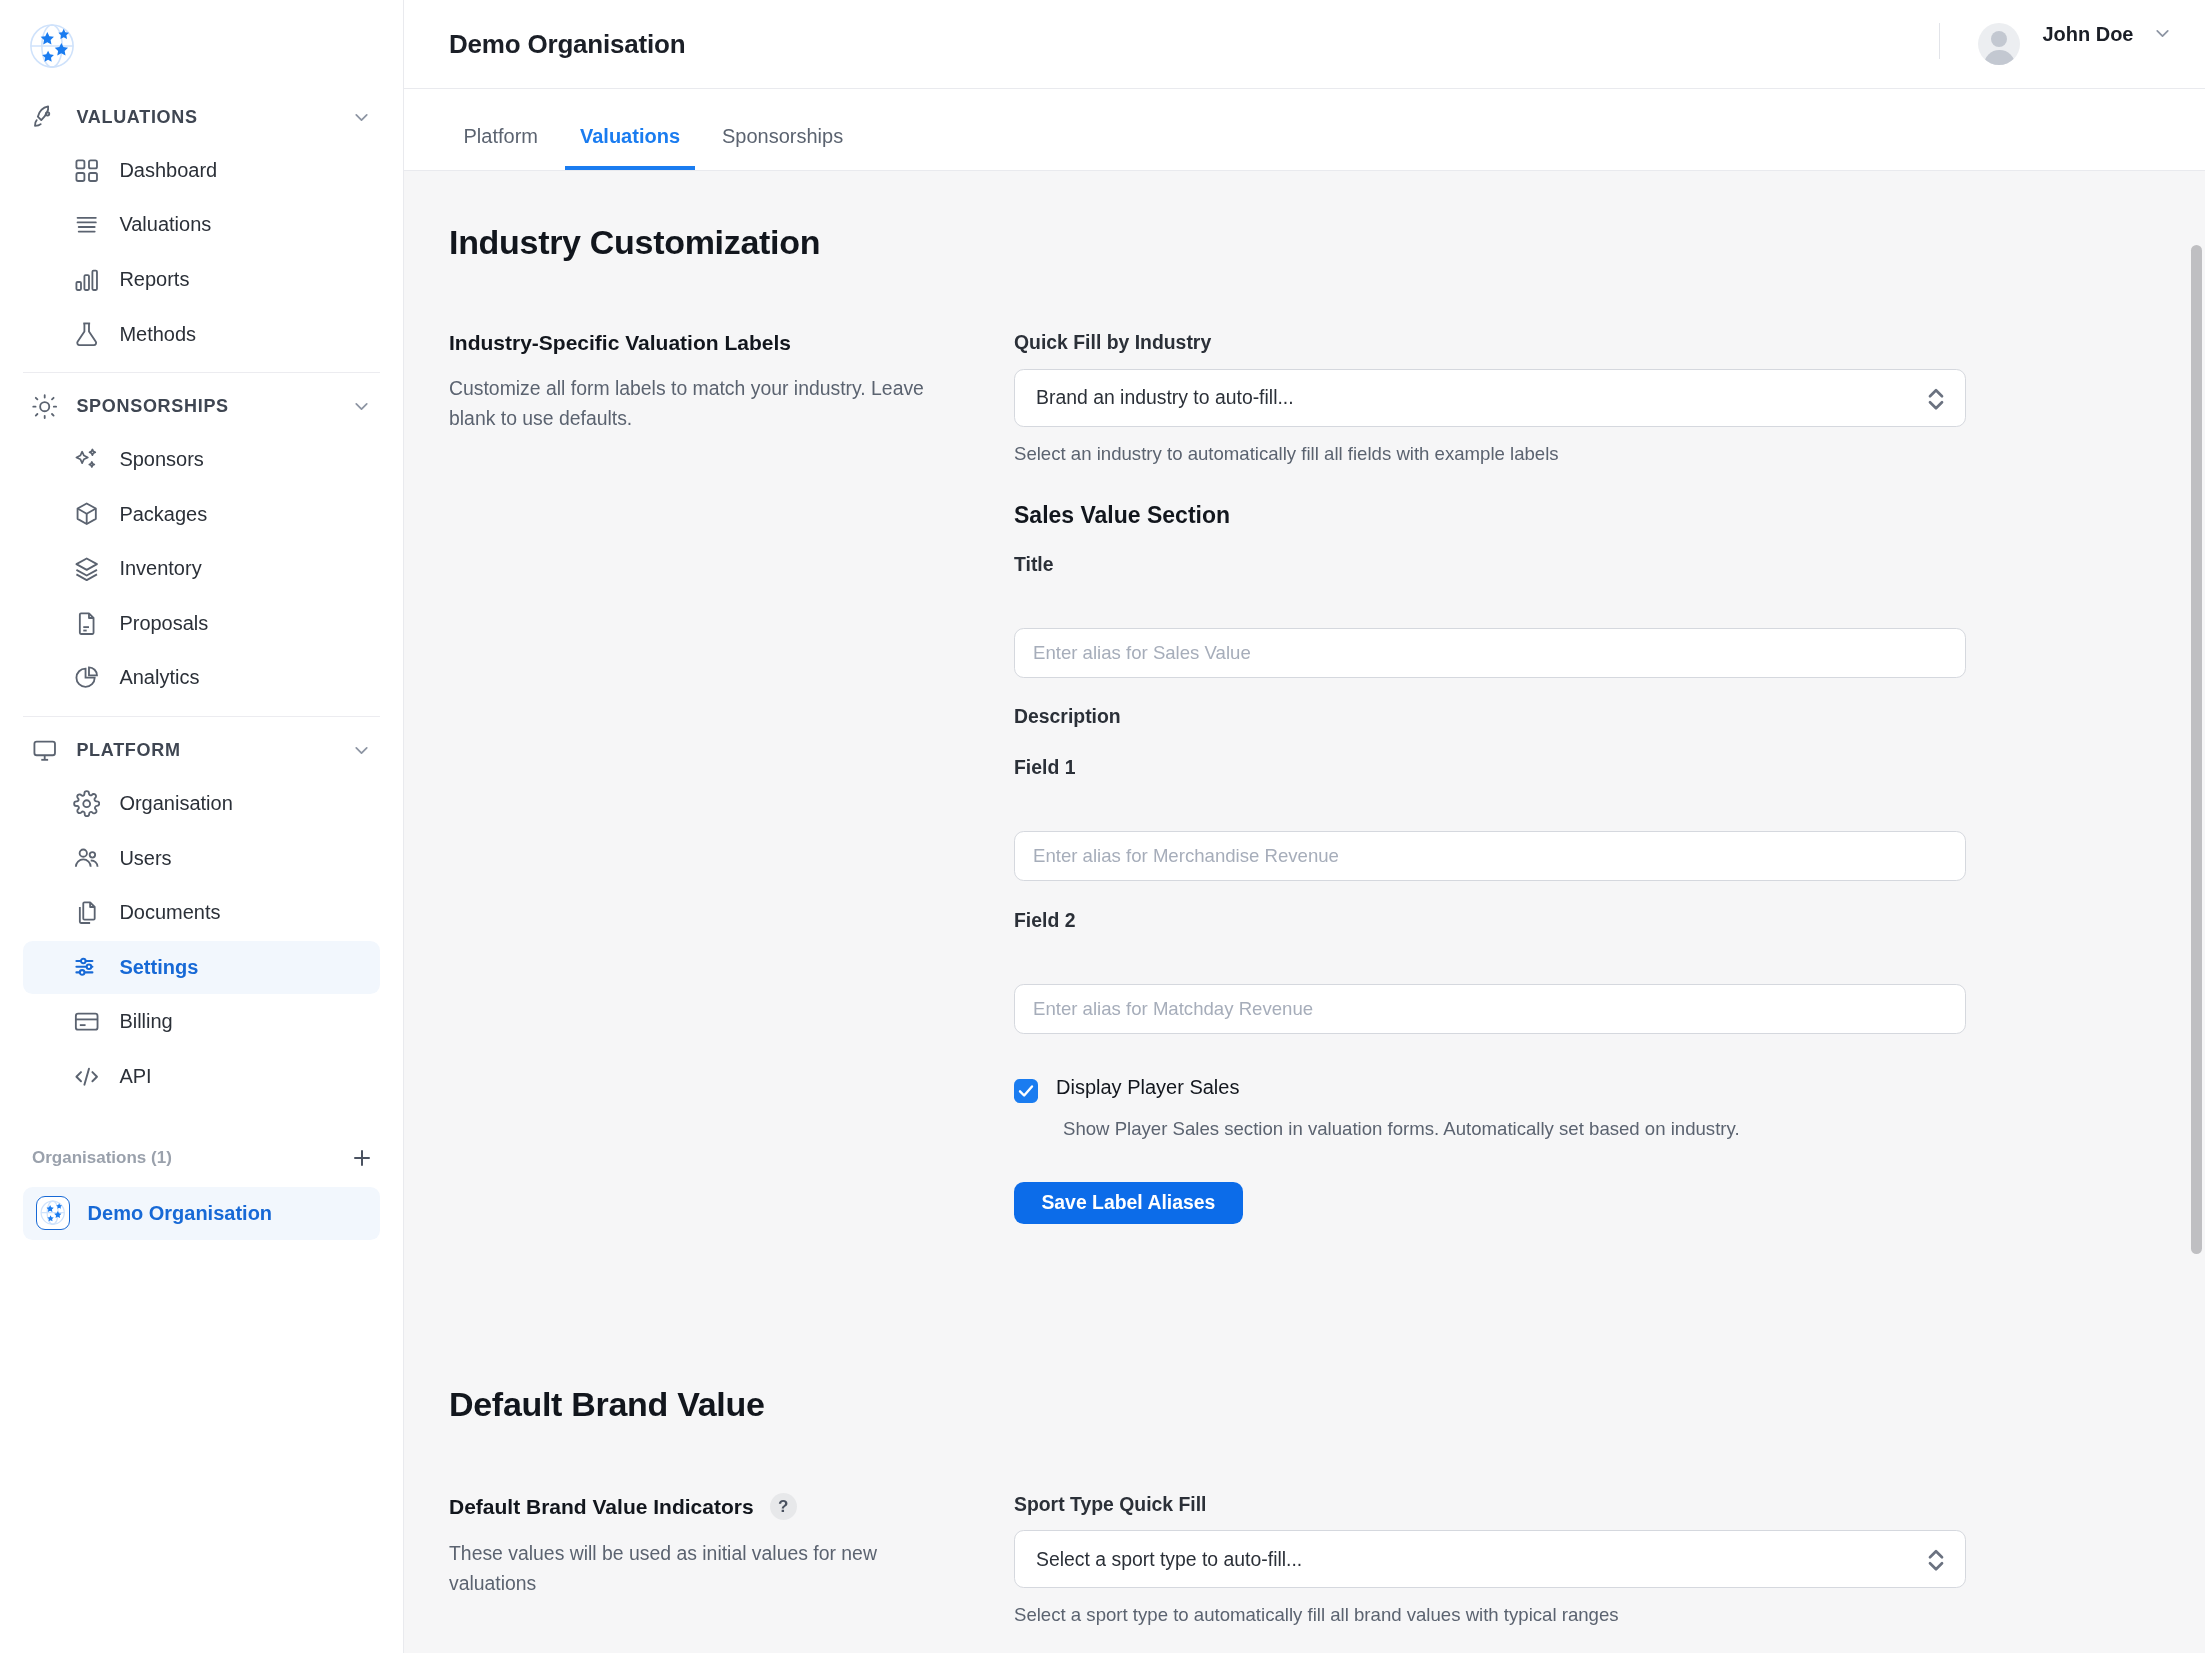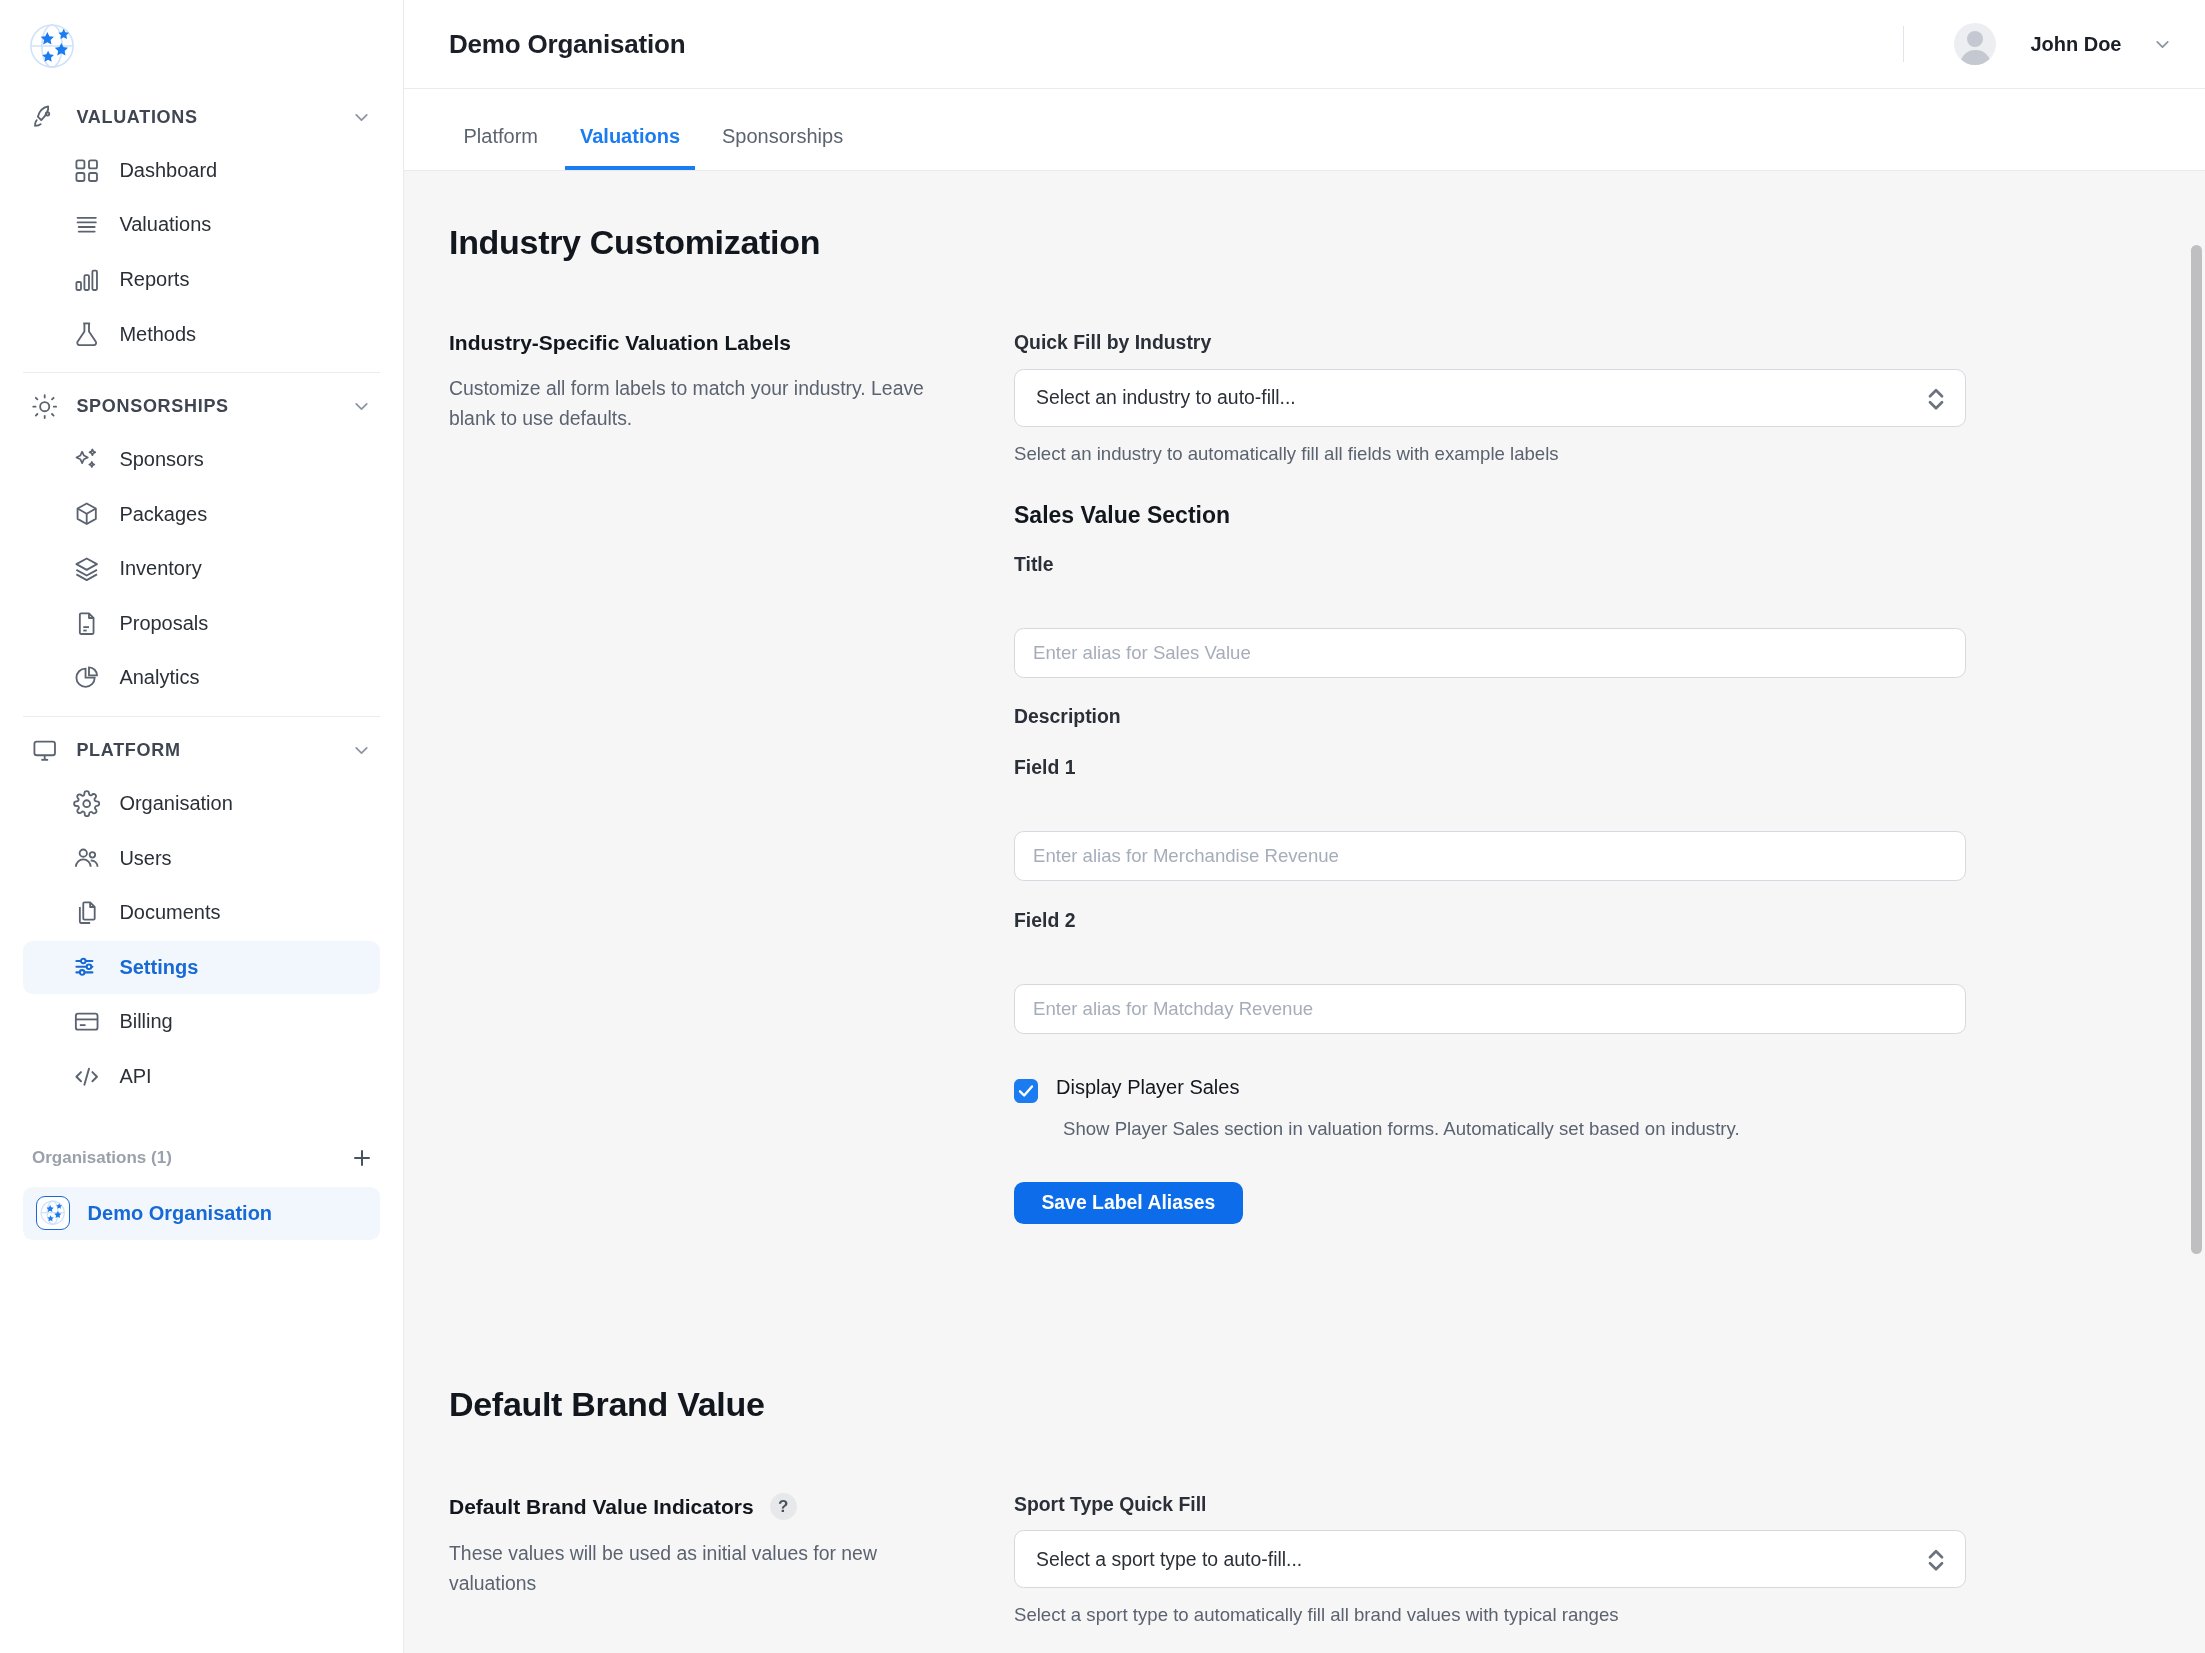--- a/index.html
+++ b/index.html
@@ -79,21 +79,21 @@
   .main { flex: 1 1 auto; height: 1653px; display: flex; flex-direction: column; position:relative; }
 
   .topbar {
     height: 89px; background:#fff;
     border-bottom: 1.6px solid #e9eaee;
     display:flex; align-items:center; justify-content: space-between;
     padding: 0 32px 0 45px;
     flex: 0 0 89px;
   }
   .org-title { font-size: 26px; font-weight: 700; color:#1b1f27; letter-spacing:-0.2px; }
-  .user-box { display:flex; align-items:center; gap: 16px; }
+  .user-box { display:flex; gap: 4px; }
   .vdiv { width:1.6px; height:36px; background:#e2e4e9; margin-right: 34px; }
   .avatar { width: 42px; height: 42px; border-radius:50%; background:#eceef1; position:relative; overflow:hidden; flex:0 0 42px; }
   .avatar::before{content:'';position:absolute;width:16px;height:16px;border-radius:50%;background:#c3c8d1;left:13px;top:8px;}
   .avatar::after{content:'';position:absolute;width:31px;height:21px;border-radius:15.3px 15.3px 0 0;background:#c3c8d1;left:5.7px;top:27.4px;}
   .user-name { font-size: 20px; font-weight: 700; color:#1b1f27; margin-left: 18px; }
   .user-chev { width:21px; height:21px; color:#8d95a3; margin-left: 14.5px; }
 
   .tabbar {
     height: 82px; background:#fff; border-bottom: 1.6px solid #e9eaee;
     display:flex; align-items: flex-end; padding-left: 45px; gap: 0;
@@ -485,21 +485,21 @@
               <span>Industry-Specific Valuation Labels</span>
             </div>
             <div class="sub-p">Customize all form labels to match your industry. Leave blank to use defaults.</div>
           </div>
 
           <div class="col-right">
 
             <div class="blk-lg">
               <div class="field-label">Quick Fill by Industry</div>
               <div class="select-wrap">
-                <div class="sel">Select an industry to auto-fill...</div>
+                <div class="sel">Brand an industry to auto-fill...</div>
                 <span class="sel-chev">
                   <svg viewBox="0 0 12 20" fill="none" stroke="currentColor" stroke-width="1.8" stroke-linecap="round" stroke-linejoin="round">
                       <polyline points="2 8 6 4 10 8"></polyline>
                       <polyline points="2 12 6 16 10 12"></polyline>
                     </svg>
                 </span>
               </div>
               <div class="hint">Select an industry to automatically fill all fields with example labels</div>
             </div>
 

